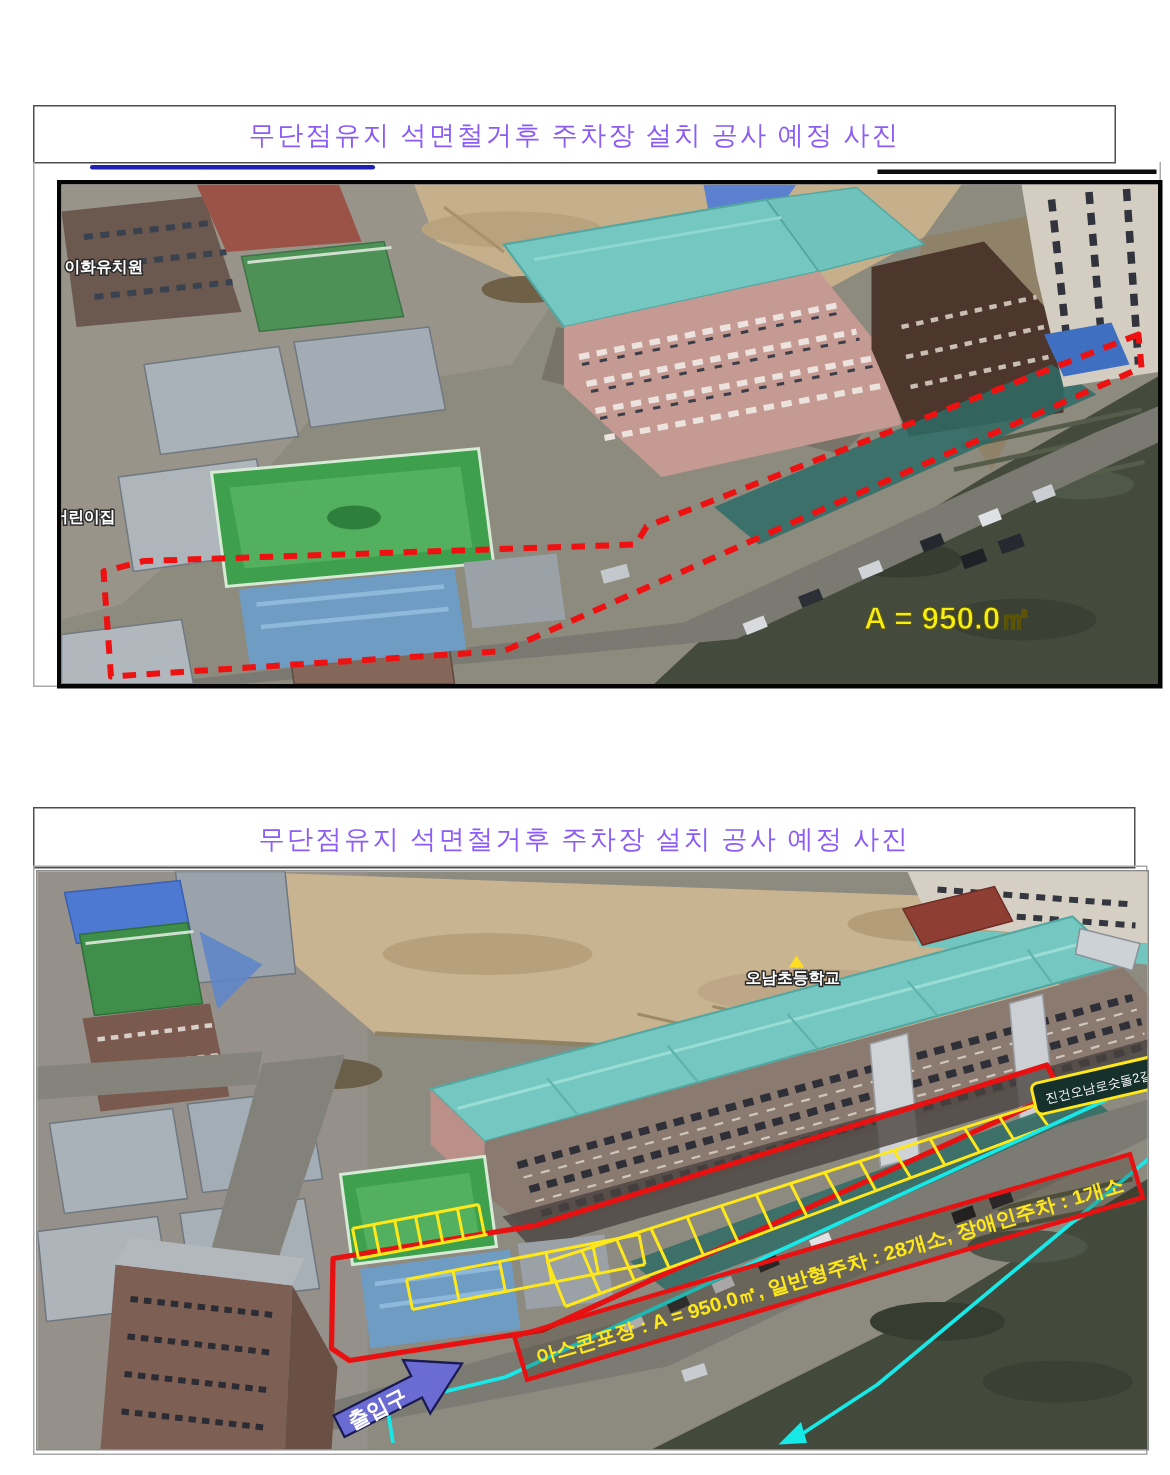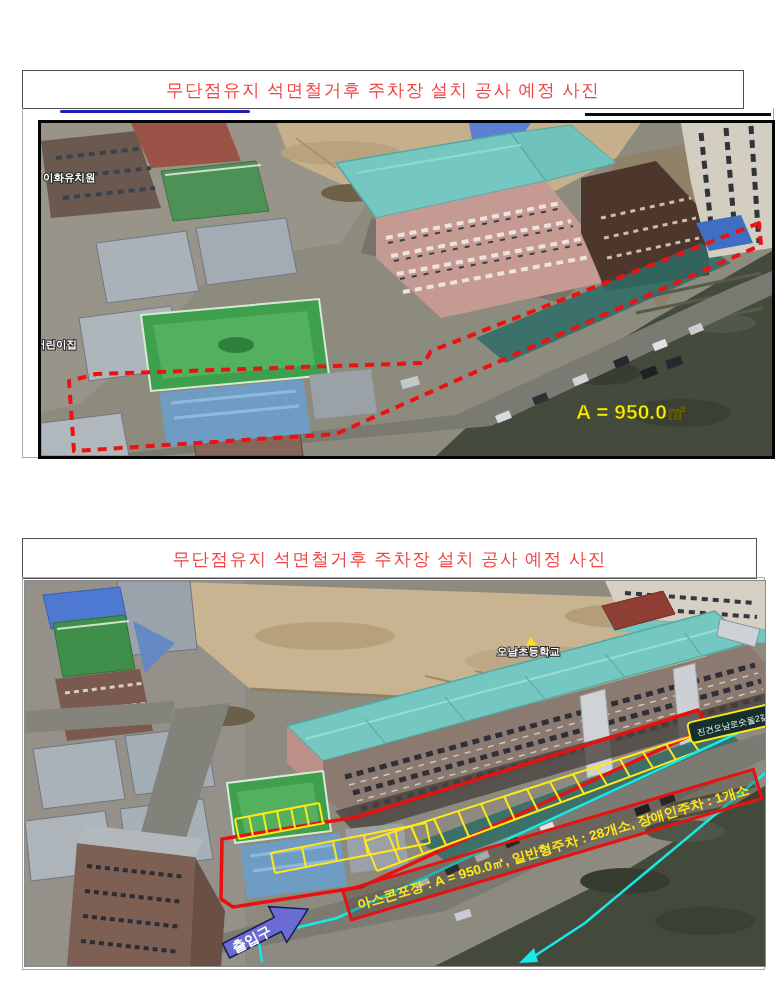--- a/index.html
+++ b/index.html
@@ -4,21 +4,21 @@
 <style>
   html,body{margin:0;padding:0;}
   body{
     width:780px;height:983px;position:relative;background:#ffffff;
     font-family:"Liberation Sans",sans-serif;overflow:hidden;
   }
   .title-box{
     position:absolute;border:1.5px solid #4f4f4f;background:#fff;
     display:flex;align-items:center;justify-content:center;
     font-family:"Liberation Serif","DejaVu Serif",serif;
-    font-size:17.5px;letter-spacing:1.5px;color:#ef4444;font-weight:500;
+    font-size:17.5px;letter-spacing:1.5px;color:#8b5cf6;font-weight:500;
   }
   #panel1-title{left:22px;top:70px;width:720px;height:37px;}
   #panel2-title{left:22px;top:538px;width:733px;height:39px;}
   .deco-line{position:absolute;}
   #blue-line{left:60px;top:110px;width:190px;height:3px;background:#1f1fb4;border-radius:2px;}
   #black-line{left:585px;top:113px;width:186px;height:3px;background:#0d0d0d;}
   #panel1-canvas{position:absolute;left:22px;top:108px;width:750px;height:349px;
     border-left:1px solid #a9a9a9;border-right:1px solid #a9a9a9;border-bottom:1px solid #a9a9a9;}
   #panel2-canvas{position:absolute;left:22px;top:577px;width:741px;height:391px;
     border:1px solid #a9a9a9;}

